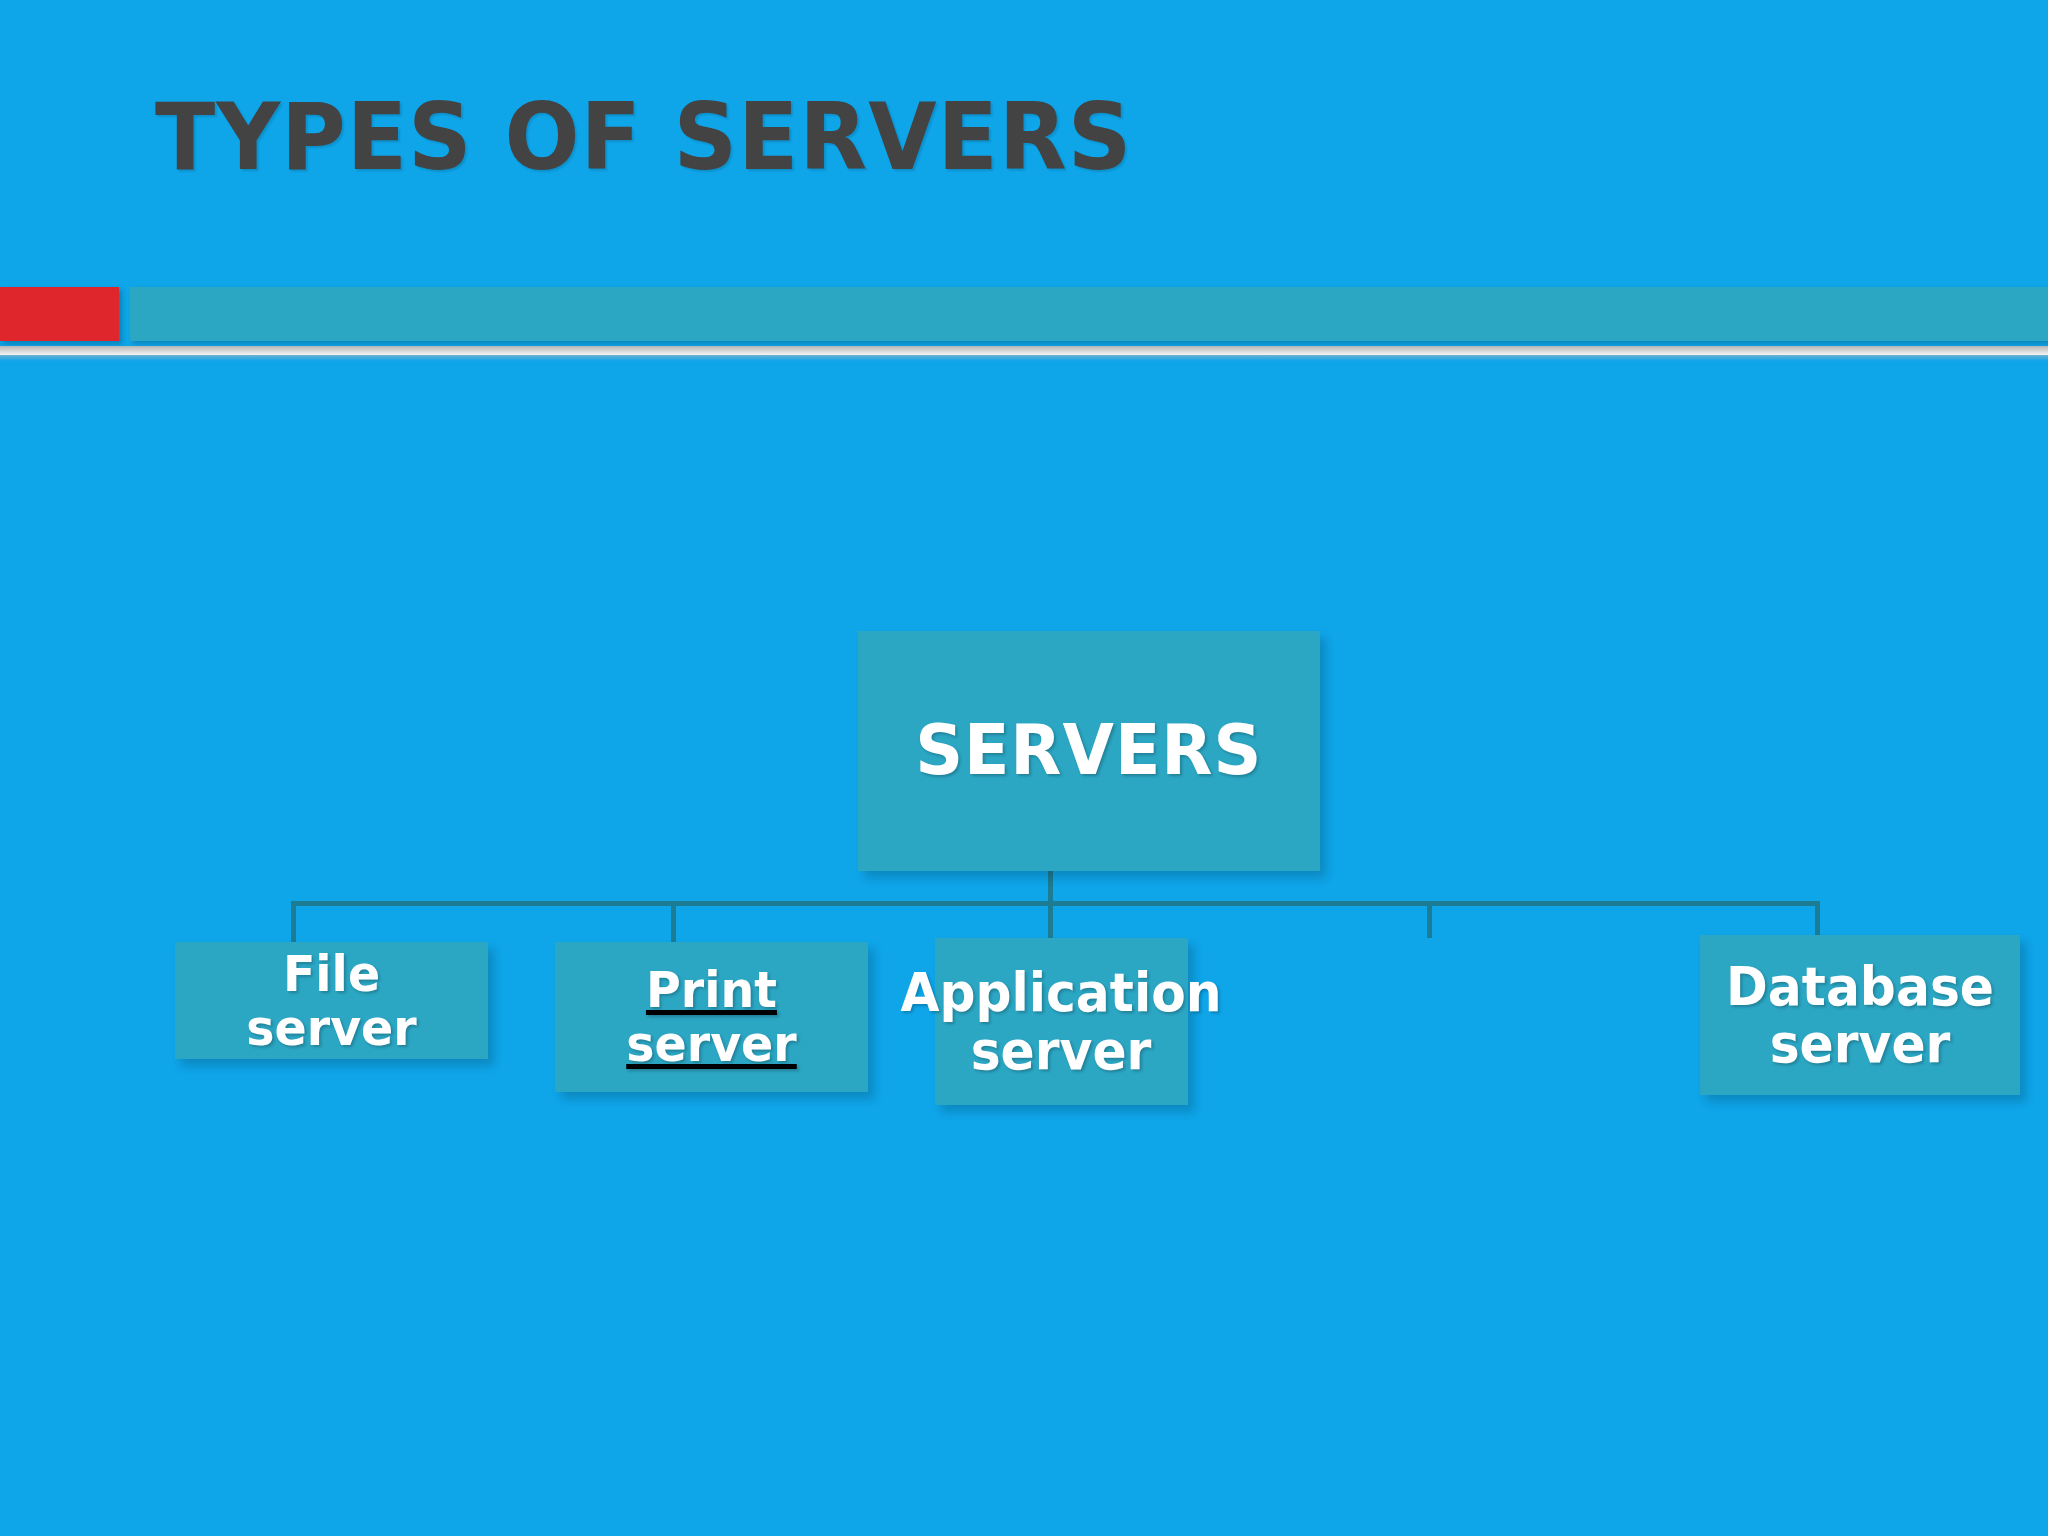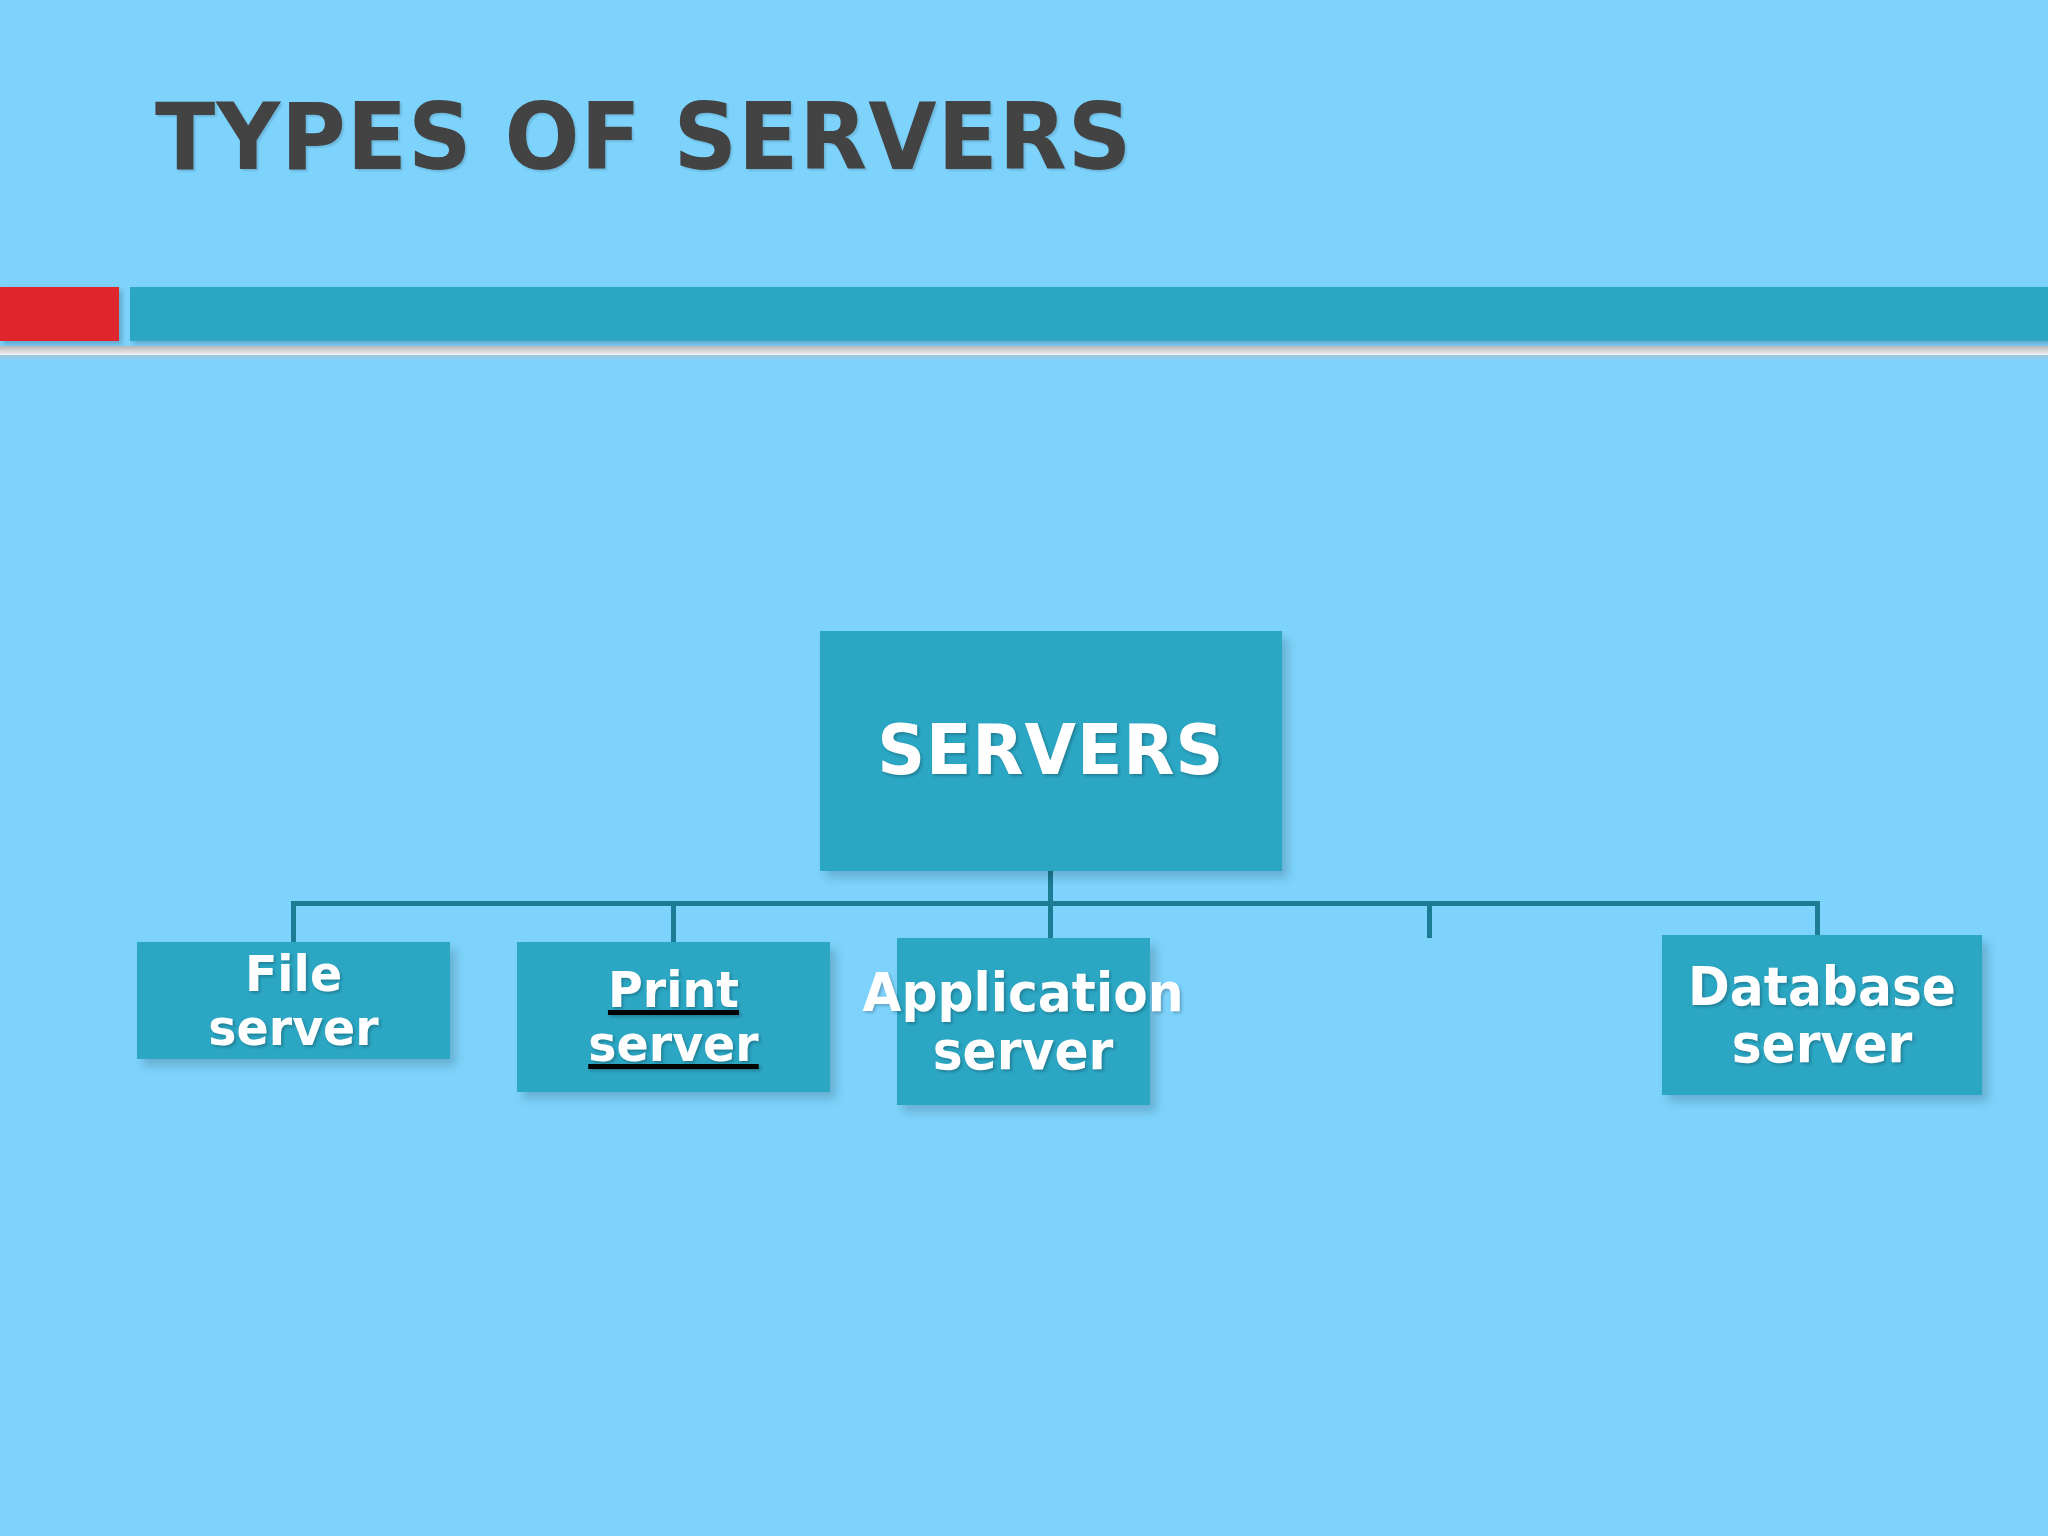--- a/index.html
+++ b/index.html
@@ -13,21 +13,21 @@
     position: relative;
     overflow: hidden;
     font-family: "Liberation Sans", sans-serif;
     background: #ffffff;
   }
 
   
   #slide {
     position: absolute;
     inset: 0;
-    background: #7dd3fc;
+    background: #0ea5e9;
   }
 
   
   #slide-title {
     position: absolute;
     left: 155px;
     top: 92px;
     font-family: "DejaVu Sans", sans-serif;
     font-size: 92px;
     font-weight: 700;
@@ -94,20 +94,21 @@
 
   .node-box {
     position: absolute;
     background: #2BA6C3;
     box-shadow: 6px 7px 9px rgba(0,0,0,0.17);
     display: flex;
     align-items: center;
     justify-content: center;
     text-align: center;
     box-sizing: border-box;
+    margin-left: 38px;
   }
   .node-label {
     color: #ffffff;
     font-family: "DejaVu Sans", sans-serif;
     font-weight: 700;
     line-height: 1.08;
     text-shadow: 2px 2px 3px rgba(0,0,0,0.22);
     padding: 0 8px;
     transform: scaleX(0.95);
   }

